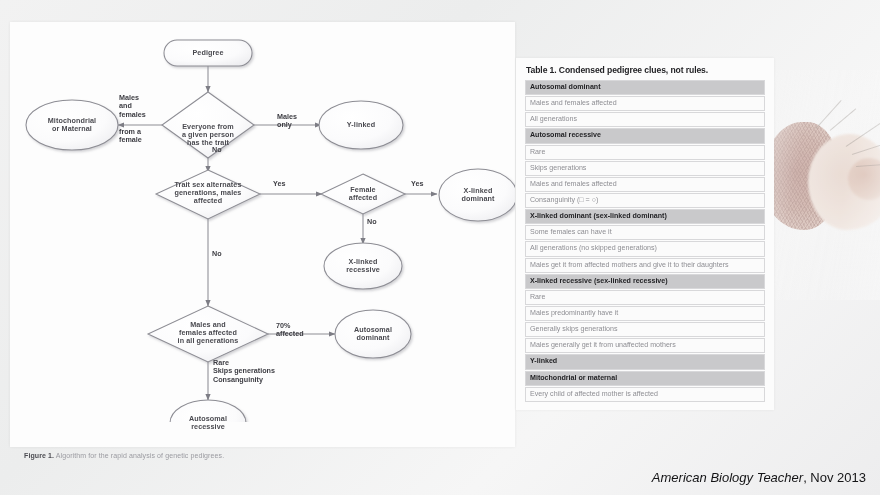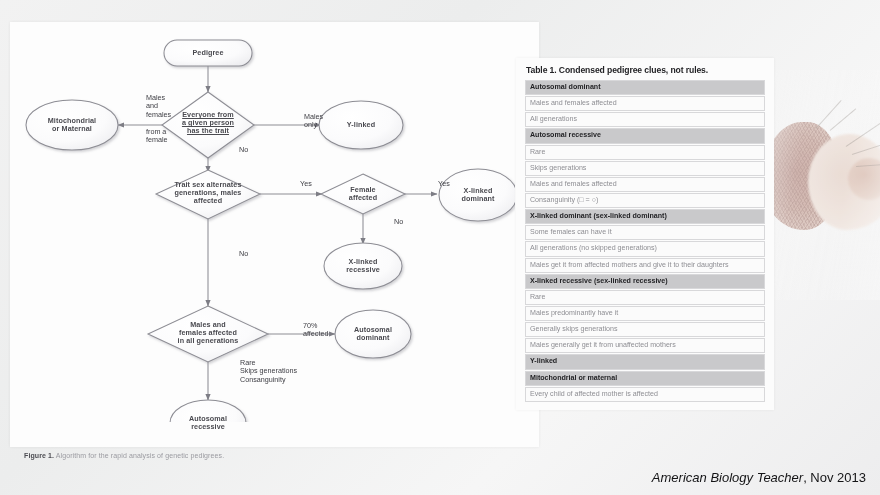--- a/index.html
+++ b/index.html
@@ -79,21 +79,20 @@
 
   
   #figure-panel {
     position: absolute;
     left: 10px;
     top: 22px;
     width: 505px;
     height: 425px;
     background: #fdfdfd;
     box-shadow: 0 0 3px rgba(0,0,0,0.07);
-    padding-left: 24px;
   }
   #flow-canvas {
     position: absolute;
     left: 0;
     top: 0;
     width: 505px;
     height: 400px;
   }
   .fc-label {
     position: absolute;
@@ -101,25 +100,24 @@
     color: #4a4a50;
     text-align: center;
     line-height: 1.12;
     letter-spacing: 0.1px;
     pointer-events: none;
   }
   .node-label { font-size: 7.2px; }
   .edge-label {
     position: absolute;
     font-size: 7.2px;
-    font-weight: normal;
+    font-weight: bold;
     color: #3d3d43;
     line-height: 1.18;
     white-space: pre-line;
-    margin-left: 27px;
   }
 
   #figure-caption {
     position: absolute;
     left: 14px;
     top: 430px;
     font-size: 7px;
     color: #9a9aa0;
     letter-spacing: 0.1px;
   }
@@ -262,21 +260,21 @@
       <ellipse cx="363" cy="312" rx="38" ry="24" fill="url(#shade)" stroke="#8d8d94" stroke-width="1.05" filter="url(#soft)"></ellipse>
 
       <ellipse cx="198" cy="401" rx="38" ry="23" fill="url(#shade)" stroke="#8d8d94" stroke-width="1.05" filter="url(#soft)"></ellipse>
     </svg>
 
     <div class="fc-label node-label" style="left:154px; top:27px; width:88px;">Pedigree</div>
 
     <div class="fc-label node-label" style="left:16px; top:95px; width:92px; white-space:pre-line;">Mitochondrial
 or Maternal</div>
 
-    <div class="fc-label node-label" style="left:156px; top:89px; width:84px; white-space:pre-line;text-decoration:underline;">Everyone from
+    <div class="fc-label node-label" style="left:156px; top:101px; width:84px; white-space:pre-line;">Everyone from
 a given person
 has the trait</div>
 
     <div class="fc-label node-label" style="left:309px; top:99px; width:84px;">Y-linked</div>
 
     <div class="fc-label node-label" style="left:148px; top:159px; width:100px; white-space:pre-line;">Trait sex alternates
 generations, males
 affected</div>
 
     <div class="fc-label node-label" style="left:319px; top:164px; width:68px; white-space:pre-line;">Female

